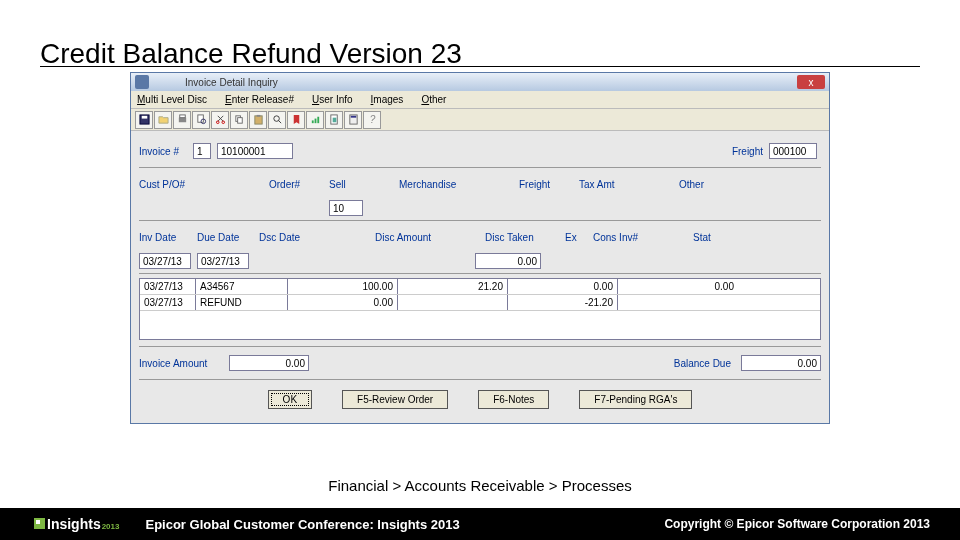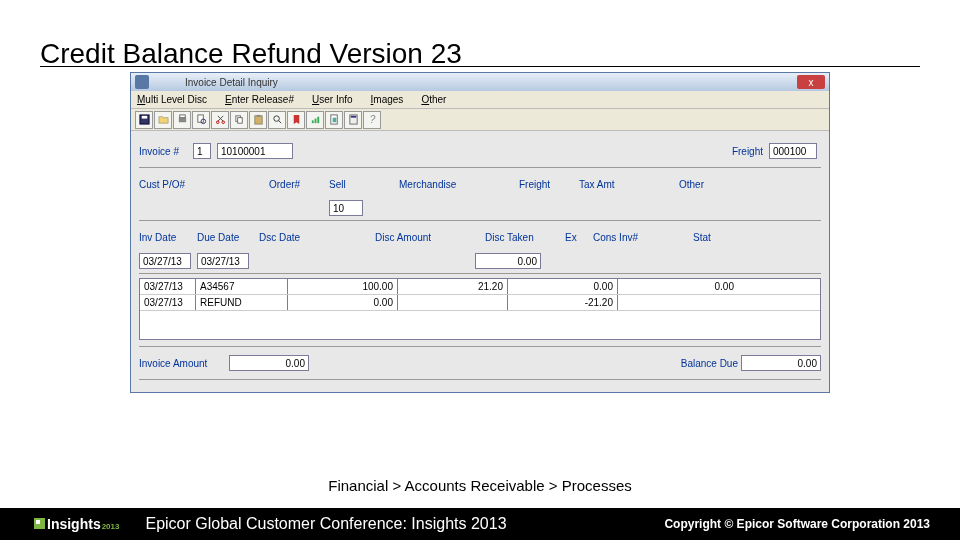--- a/index.html
+++ b/index.html
@@ -44,21 +44,21 @@
   .btn { border: 1px solid #555; background: #ece9d8; font-size: 10px; padding: 3px 14px; cursor: pointer; }
   .btn.focus { outline: 1px dotted #000; outline-offset: -4px; }
 
   .breadcrumb { position: absolute; left: 50%; transform: translateX(-50%); top: 477px; font-size: 15px; color: #000; }
   .footer { position: absolute; bottom: 0; left: 0; width: 960px; height: 32px; background: #000; display: flex; align-items: center; color: #fff; font-size: 11px; }
   .logo { display: flex; align-items: baseline; margin-left: 34px; }
   .logo-sq { width: 11px; height: 11px; background: #7db742; margin-right: 2px; position: relative; }
   .logo-sq::after { content:""; position:absolute; width:4px; height:4px; background:#fff; left:2px; top:2px; }
   .logo-txt { font-size: 14px; font-weight: bold; }
   .logo-yr { font-size: 8px; color: #7db742; margin-left: 1px; font-weight: bold; }
-  .footer-mid { margin-left: 26px; font-weight: normal; font-size: 16px; }
+  .footer-mid { margin-left: 26px; font-weight: bold; font-size: 13px; }
   .footer-right { margin-left: auto; margin-right: 30px; font-weight: bold; font-size: 12px; }
 </style>
 </head>
 <body>
 
 <div class="slide-title">Credit Balance Refund Version 23</div>
 <div class="slide-title-underline"></div>
 
 <div class="app-window">
   <div class="titlebar">
@@ -227,25 +227,31 @@
           <div class="c6"></div>
         </div>
       </div>
     </div>
     <div class="hr" style="margin-top:6px"></div>
 
     <div class="row">
       <span class="lbl" style="width:90px">Invoice Amount</span>
       <div class="fld num" style="width:80px">0.00</div>
       <div style="flex:1"></div>
-      <span class="lbl" style="margin-right:3px">Balance Due</span>
+      <span class="lbl" style="margin-right:10px">Balance Due</span>
       <div class="fld num" style="width:80px">0.00</div>
     </div>
     <div class="hr"></div>
 
+    <div class="bottom-btns">
+      <button class="btn focus">OK</button>
+      <button class="btn">F5-Review Order</button>
+      <button class="btn">F6-Notes</button>
+      <button class="btn">F7-Pending RGA's</button>
+    </div>
   </div>
 </div>
 
 <div class="breadcrumb">Financial &gt; Accounts Receivable &gt; Processes</div>
 
 <div class="footer">
   <div class="logo">
     <div class="logo-sq"></div>
     <span class="logo-txt">Insights</span>
     <span class="logo-yr">2013</span>

